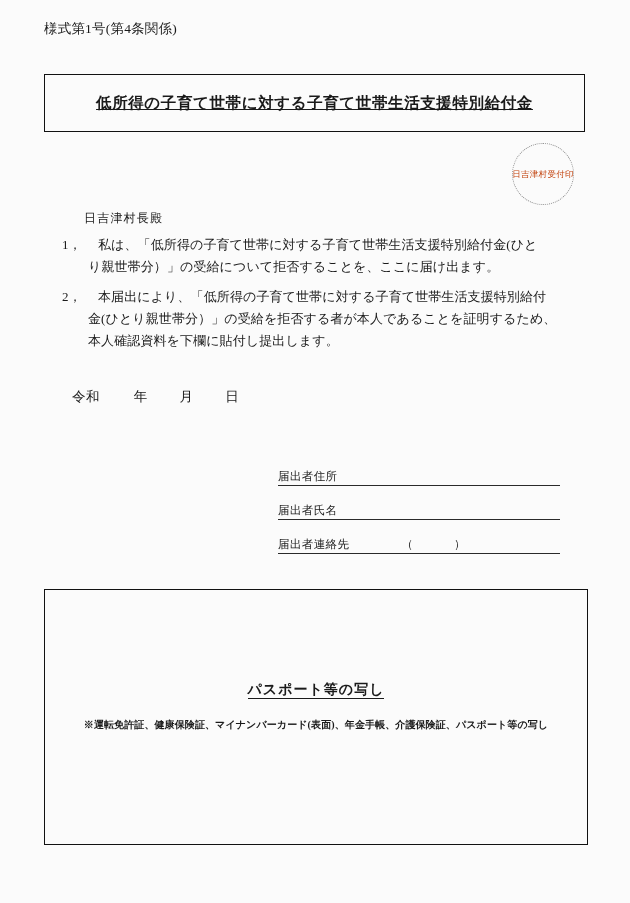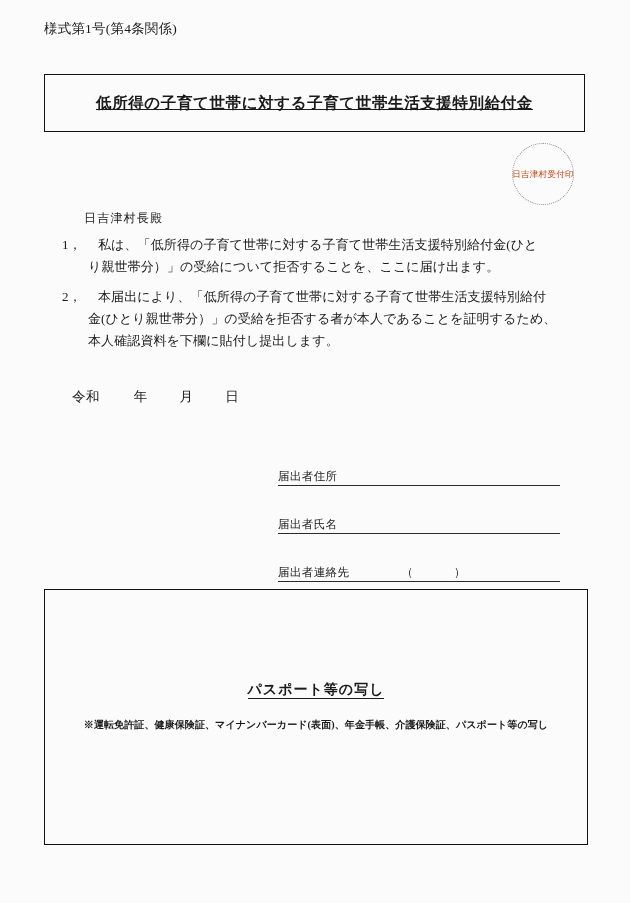--- a/index.html
+++ b/index.html
@@ -141,21 +141,21 @@
   
   .sig-fields {
     position: absolute;
     left: 278px;
     top: 460px;
     width: 282px;
   }
   .sig-row {
     position: relative;
     height: 26px;
-    margin-bottom: 22px;
+    margin-bottom: 8px;
     border-bottom: 1px solid #2a2a2a;
     box-sizing: border-box;
     display: flex;
     align-items: flex-end;
   }
   .sig-label {
     font-size: 11.5px;
     letter-spacing: 0.4px;
     padding-bottom: 1px;
     white-space: nowrap;

